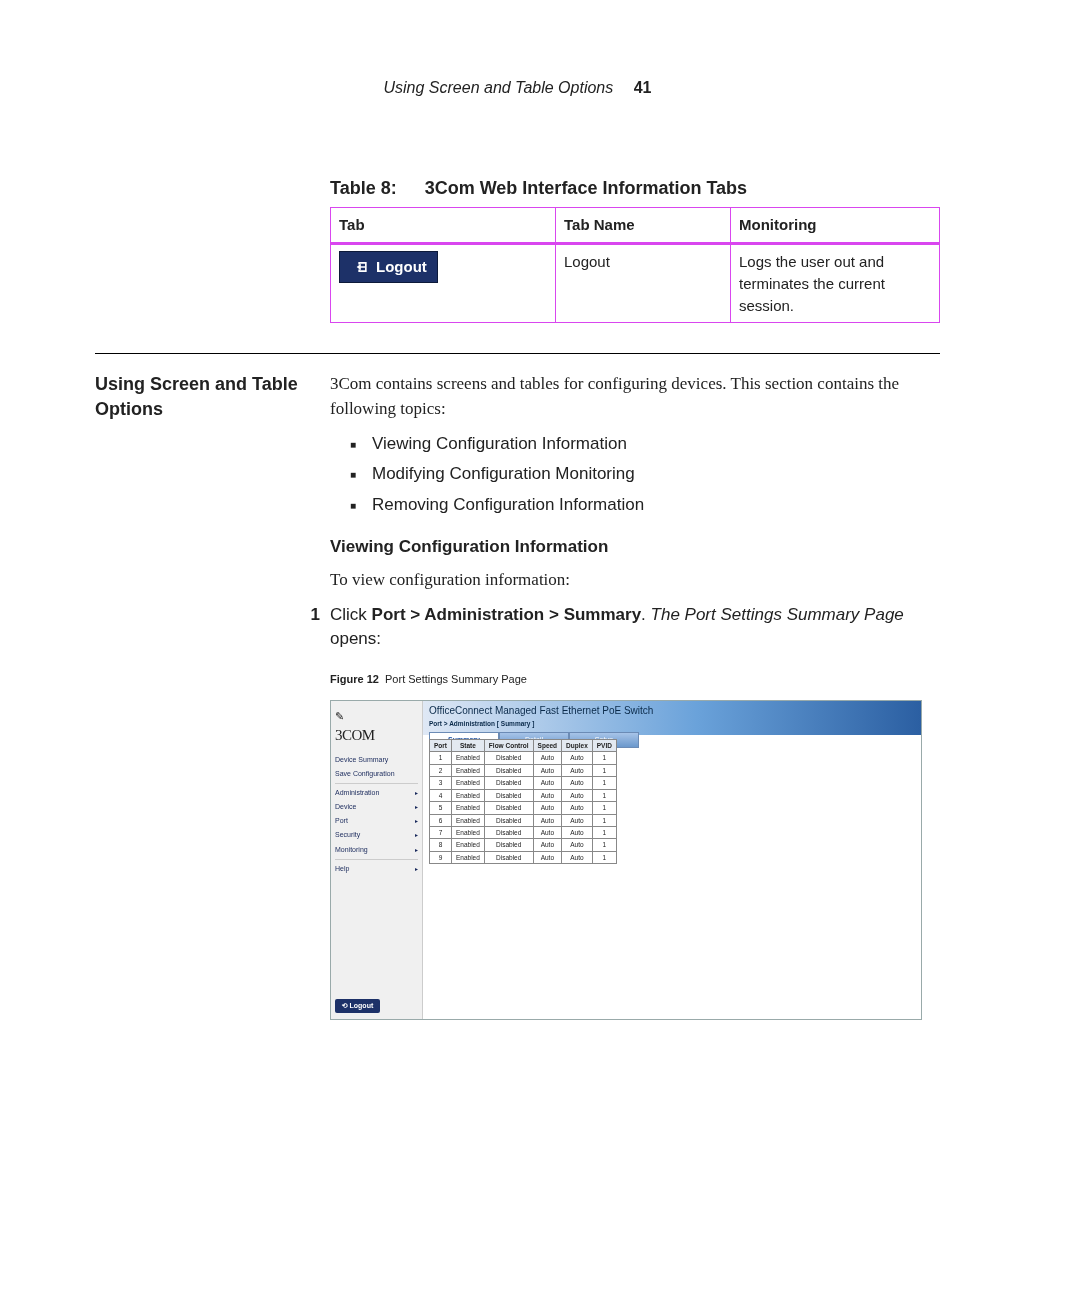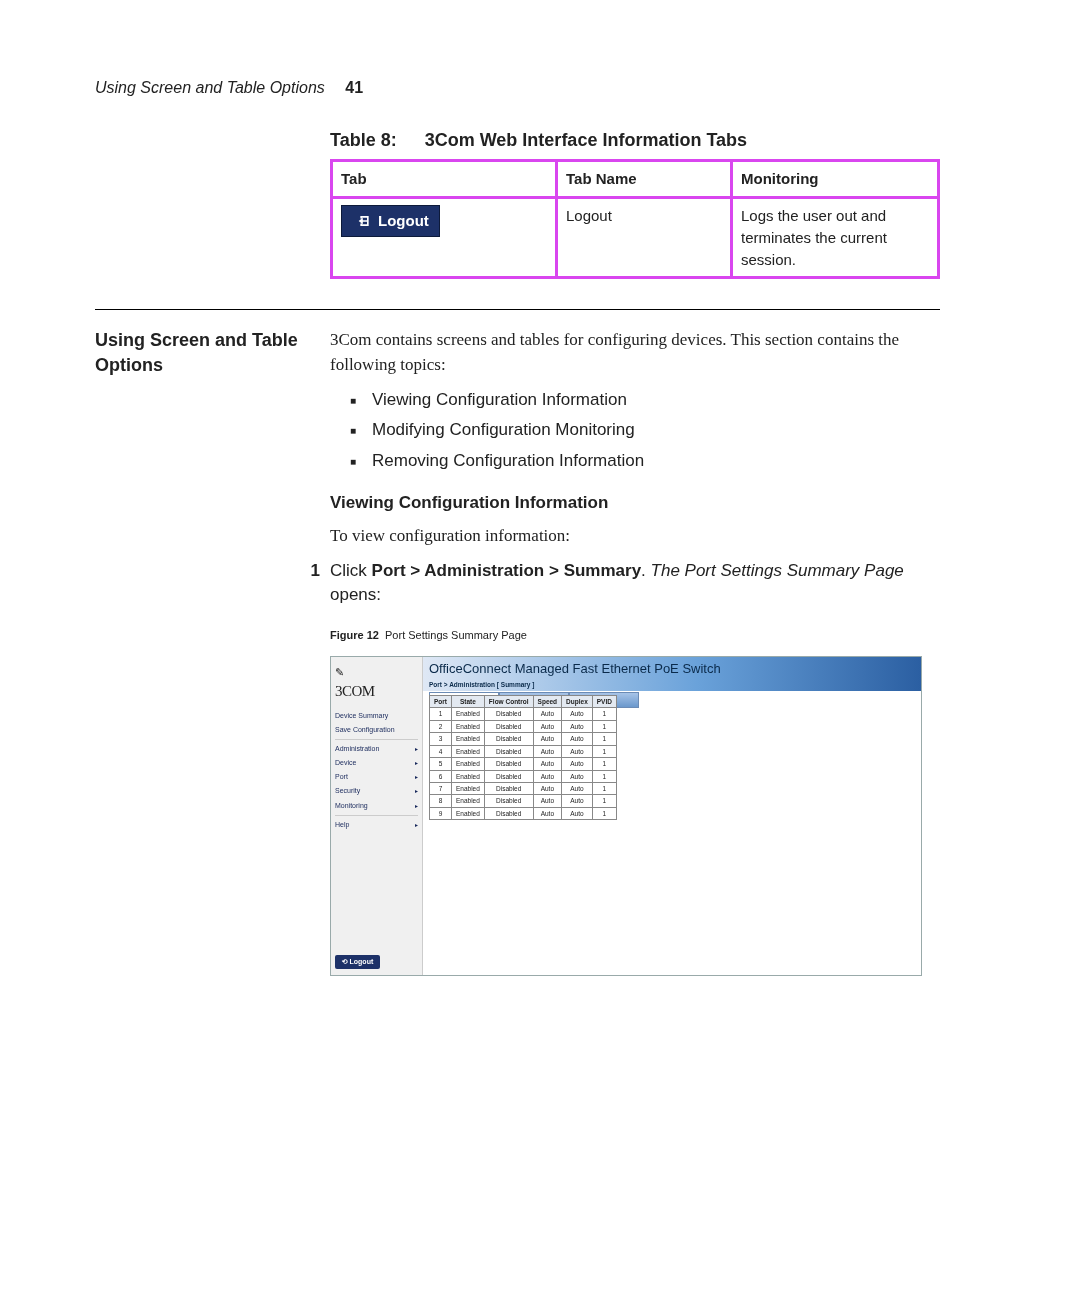--- a/index.html
+++ b/index.html
@@ -7,38 +7,38 @@
     font-family: "Helvetica Neue", Arial, sans-serif;
     background: #fff;
     color: #222;
     width: 1080px;
     padding: 76px 140px 60px 95px;
     font-size: 17px;
     line-height: 1.45;
   }
   
   .run-head {
-    text-align: left;
+    text-align: center;
     font-style: italic;
     font-size: 16px;
-    margin-bottom: 28px;
+    margin-bottom: 76px;
   }
   .run-head .pg { font-style: normal; font-weight: bold; margin-left: 16px; }
   
   .tbl-cap { font-weight: bold; font-size: 18px; margin-left: 235px; margin-bottom: 6px; }
   .tbl-cap .gap { display:inline-block; width:28px; }
   
   table.info {
     border-collapse: collapse;
     margin-left: 235px;
     width: 610px;
     font-size: 15px;
   }
   table.info th, table.info td {
-    border: 3px solid #d946ef;
+    border: 1px solid #d946ef;
     padding: 6px 8px;
     text-align: left;
     vertical-align: top;
   }
   table.info th { font-weight: bold; border-bottom-width: 3px; }
   table.info td.tab-cell { width: 225px; }
   table.info td.name-cell { width: 175px; }
   .logout-pill {
     display: inline-flex;
     align-items: center;
@@ -88,21 +88,21 @@
   .shot hr { border:none; border-top:1px solid #ccc; margin:2px 0; }
   .shot .nav-spacer { flex:1; }
   .shot .nav-logout { background:#1d3168; color:#fff; font-weight:bold; padding:2px 4px; width:45px; text-align:center; border-radius:2px; font-size:7px; }
   .shot .main { flex:1; display:flex; flex-direction:column; }
   .shot .hdr {
     height:34px;
     background: linear-gradient(90deg,#dfe8f5 0%, #6aa2da 55%, #2b5fa2 100%);
     padding:3px 6px;
     color:#0a2a4a;
   }
-  .shot .hdr .ttl { font-size:13px; }
+  .shot .hdr .ttl { font-size:10px; }
   .shot .hdr .bc { font-size:6.5px; font-weight:bold; margin-top:1px; }
   .shot .tabs { display:flex; gap:0; margin-top:3px; }
   .shot .tabs .tab {
     flex:0 0 70px; text-align:center; font-size:7px; padding:2px 0;
     background:linear-gradient(#a7c4e8,#6b98cc); color:#fff; border:1px solid #6b8bb5;
   }
   .shot .tabs .tab.active { background:#fff; color:#1a4fa0; font-weight:bold; }
   .shot .content { padding:4px 6px; }
   .shot table.grid { border-collapse:collapse; font-size:6.5px; }
   .shot table.grid th, .shot table.grid td { border:1px solid #888; padding:1px 4px; text-align:center; }

